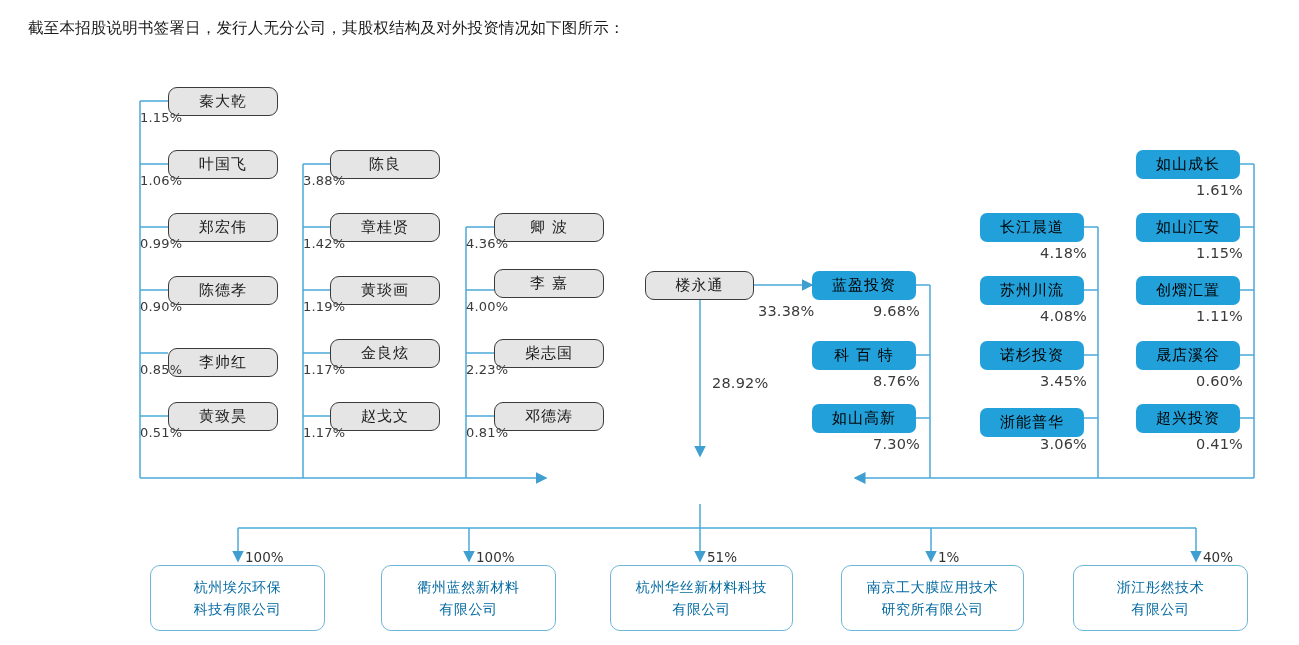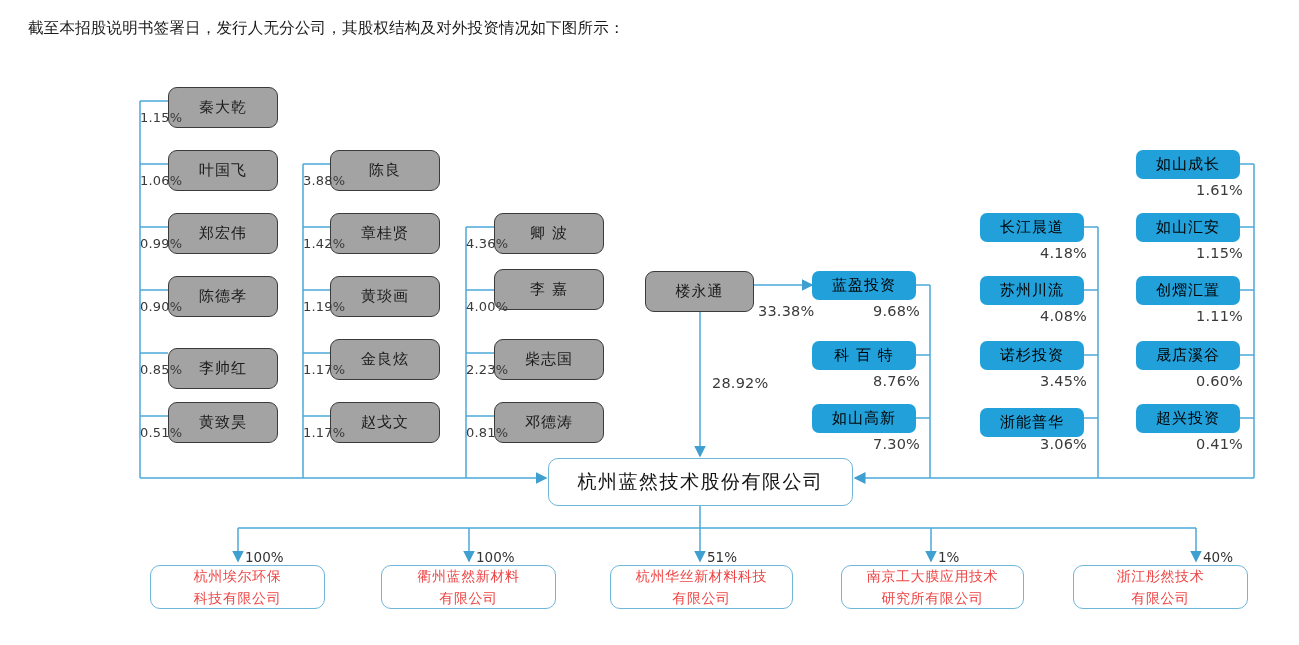--- a/index.html
+++ b/index.html
@@ -20,23 +20,23 @@
     position:absolute;left:0;top:62px;width:1299px;height:583px;
   }
   #wires{position:absolute;left:0;top:0;width:1299px;height:583px;}
   .node{
     position:absolute;box-sizing:border-box;
     display:flex;align-items:center;justify-content:center;
     text-align:center;
   }
   
   .person{
-    border:1.6px solid #3b3b3b;border-radius:9px;background:#a3a3a3;
+    border:1.6px solid #3b3b3b;border-radius:9px;background:#e5e5e5;
     font-size:15px;color:#1b1b1b;letter-spacing:1px;
-    width:110px;height:41px;
+    width:110px;height:29px;
   }
   
   .inst{
     background:#21a0da;border-radius:7px;color:#000000;
     font-size:15px;letter-spacing:1px;
     width:104px;height:29px;
   }
   .pct{
     position:absolute;font-size:13px;color:#3a3a3a;
     white-space:nowrap;letter-spacing:0.2px;
@@ -45,22 +45,22 @@
   #mainco{
     position:absolute;left:548px;top:458px;width:303px;height:46px;
     border:1.6px solid #6fb7d8;border-radius:10px;background:#fff;
     display:flex;align-items:center;justify-content:center;
     font-size:19px;color:#111;letter-spacing:1.5px;
   }
   .sub{
     position:absolute;box-sizing:border-box;
     border:1.4px solid #6fb7d8;border-radius:10px;background:#fff;
     display:flex;align-items:center;justify-content:center;
-    text-align:center;font-size:14px;line-height:22px;color:#ef4444;
-    width:175px;height:44px;letter-spacing:0.6px;
+    text-align:center;font-size:14px;line-height:22px;color:#0369a1;
+    width:175px;height:66px;letter-spacing:0.6px;
   }
   .subpct{
     position:absolute;font-size:13.5px;color:#333;white-space:nowrap;
   }
 </style>
 </head>
 <body>
 
 <div id="intro">截至本招股说明书签署日，发行人无分公司，其股权结构及对外投资情况如下图所示：</div>
 
@@ -197,21 +197,20 @@
   <div class="pct big" style="left:1196px;top:120px;">1.61%</div>
   <div class="node inst" style="left:1136px;top:151px;">如山汇安</div>
   <div class="pct big" style="left:1196px;top:183px;">1.15%</div>
   <div class="node inst" style="left:1136px;top:214px;">创熠汇置</div>
   <div class="pct big" style="left:1196px;top:246px;">1.11%</div>
   <div class="node inst" style="left:1136px;top:279px;">晟店溪谷</div>
   <div class="pct big" style="left:1196px;top:311px;">0.60%</div>
   <div class="node inst" style="left:1136px;top:342px;">超兴投资</div>
   <div class="pct big" style="left:1196px;top:374px;">0.41%</div>
 
-  <div id="mainco" style="left:548px;top:396px;">杭州蓝然技术股份有限公司</div>
 
   <div class="subpct" style="left:245px;top:487px;">100%</div>
   <div class="sub" style="left:150px;top:503px;">
     <span>
       <span>杭州埃尔环保</span><br>
       <span>科技有限公司</span>
     </span>
   </div>
 
   <div class="subpct" style="left:476px;top:487px;">100%</div>

